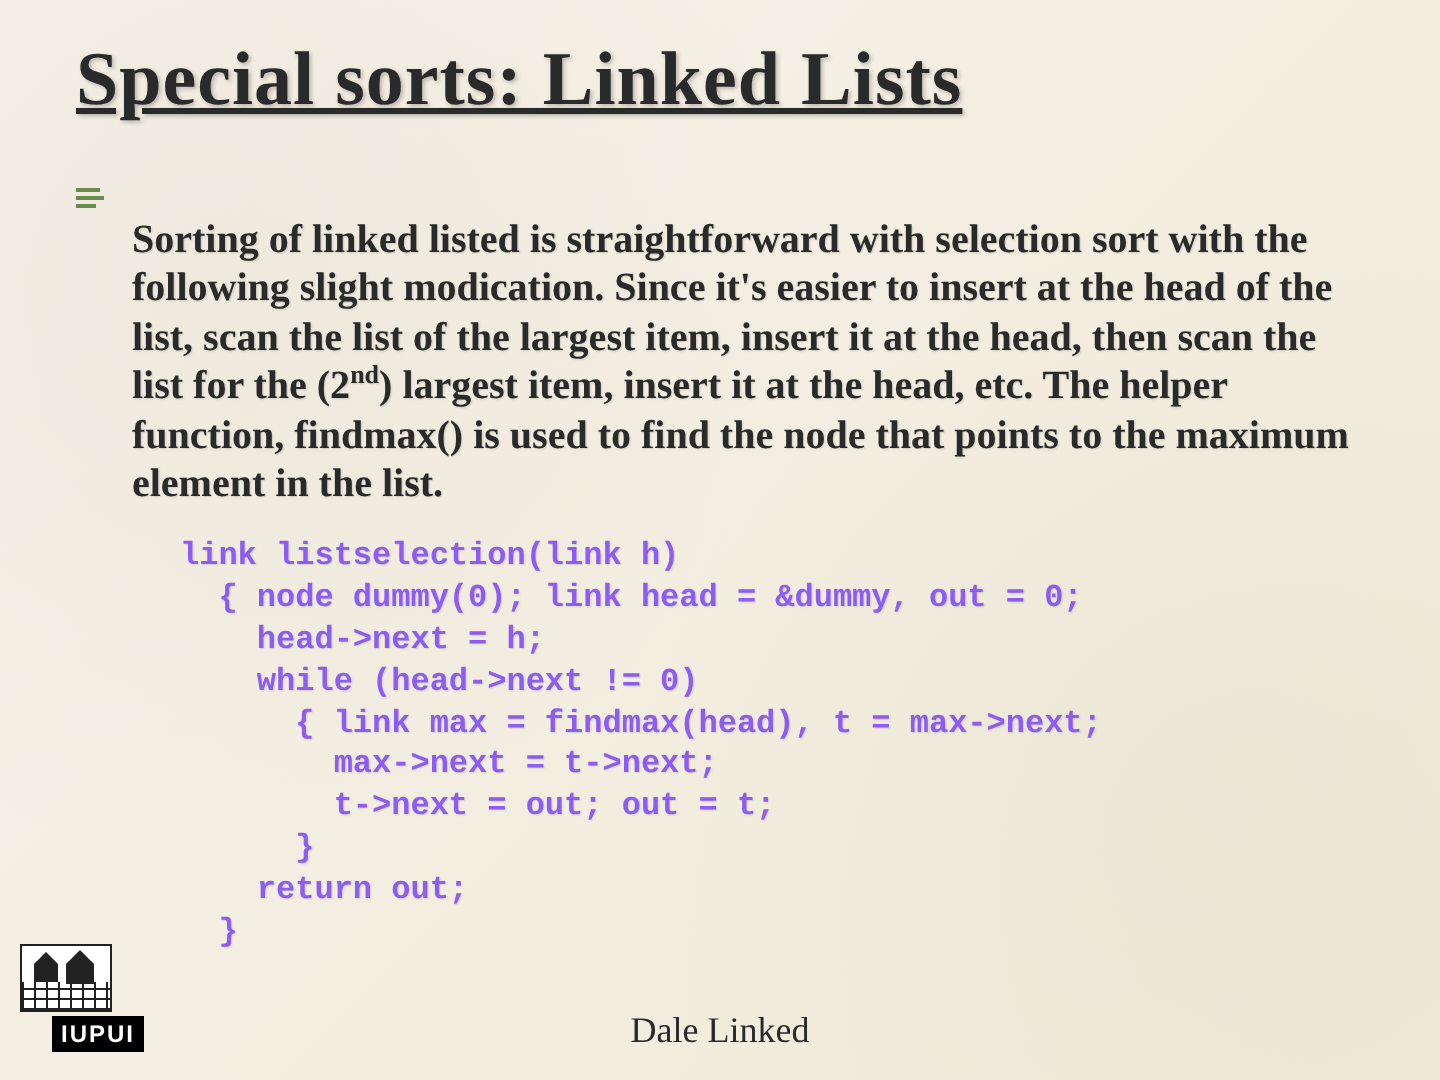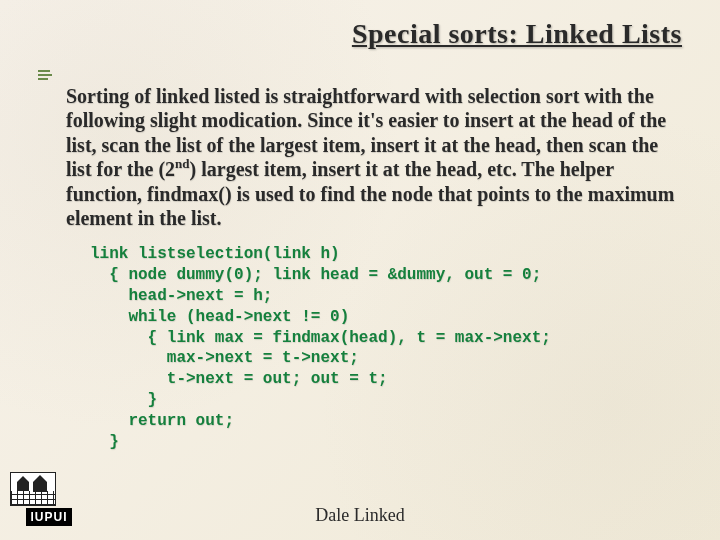--- a/index.html
+++ b/index.html
@@ -13,27 +13,27 @@
       linear-gradient(135deg, #f7f2ea 0%, #f0ead8 100%);
     position: relative;
   }
   .slide {
     width: 720px;
     height: 540px;
     padding: 18px 38px 0 38px;
     position: relative;
   }
   .title {
-    font-size: 28px;
+    font-size: 38px;
     font-weight: bold;
     color: #2a2a2a;
-    text-align: right;
+    text-align: left;
     text-decoration: underline;
     text-shadow: 1px 1px 2px rgba(0,0,0,0.25);
-    margin-bottom: 12px;
+    margin-bottom: 24px;
     letter-spacing: 0.5px;
   }
   .bullet-row {
     display: flex;
     align-items: flex-start;
     margin-bottom: 14px;
   }
   .bullet-icon {
     width: 20px;
     height: 14px;
@@ -58,21 +58,21 @@
     font-weight: bold;
     color: #2a2a2a;
     text-shadow: 0.5px 0.5px 1px rgba(0,0,0,0.15);
     margin-top: 22px;
   }
   .body-text sup { font-size: 0.65em; vertical-align: super; line-height: 0; }
   .code-block {
     font-family: 'Courier New', monospace;
     font-size: 16px;
     line-height: 1.3;
-    color: #15803d;
+    color: #8b5cf6;
     font-weight: bold;
     white-space: pre;
     margin-left: 52px;
     text-shadow: 0.5px 0.5px 1px rgba(0,0,0,0.12);
   }
   .footer-author {
     position: absolute;
     bottom: 14px;
     left: 50%;
     transform: translateX(-50%);

